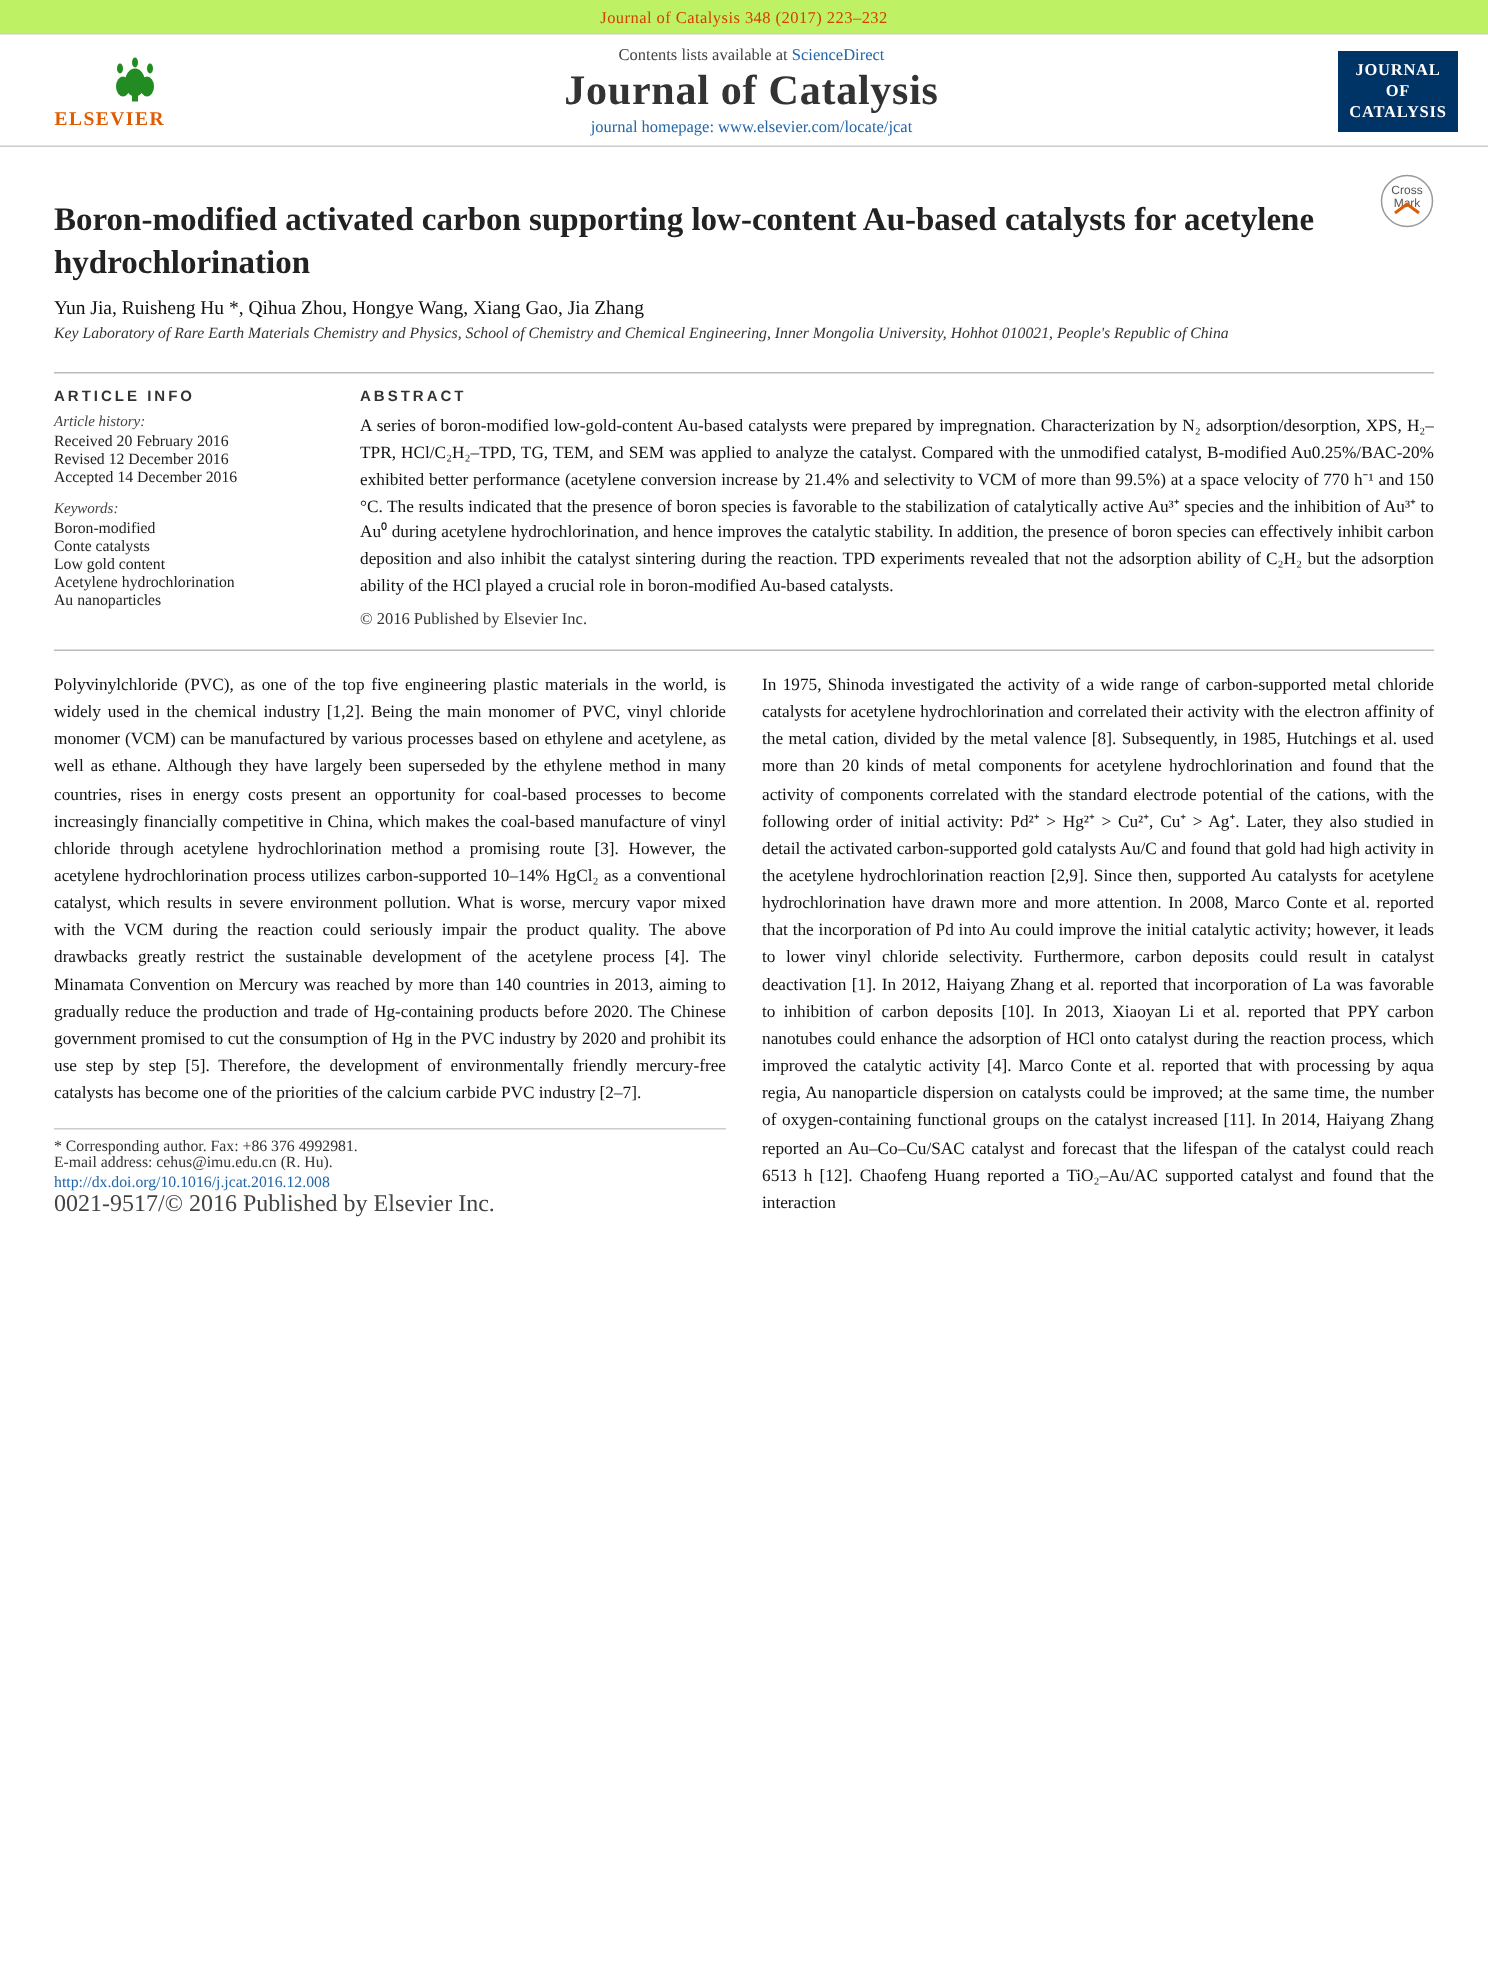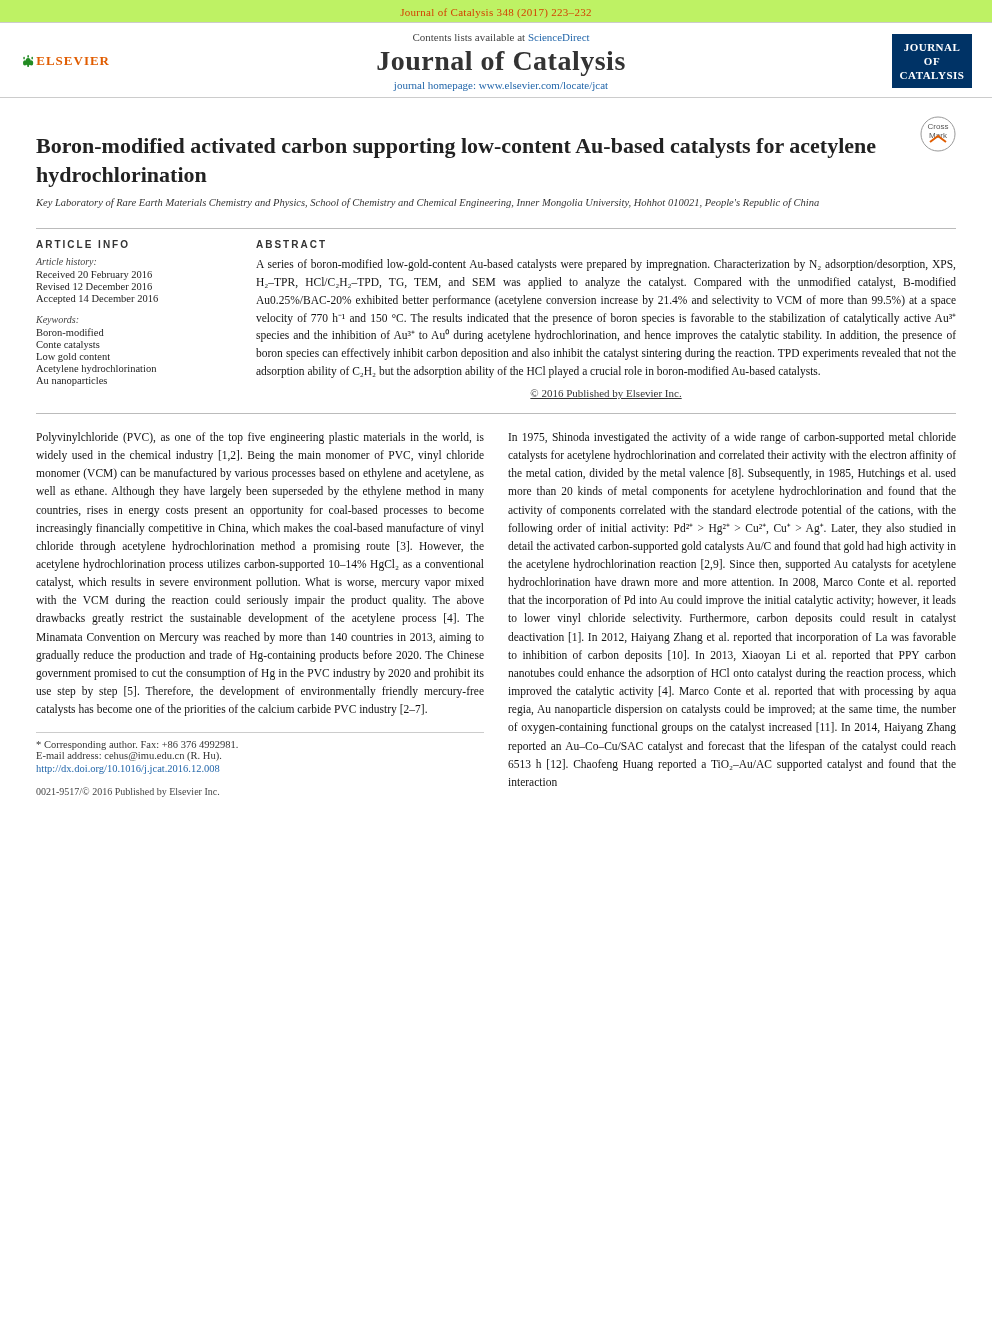--- a/index.html
+++ b/index.html
@@ -46,22 +46,22 @@
     }
     .homepage-line {
       font-size: 11px;
       color: #444;
       margin-top: 2px;
     }
     .homepage-line a { color: #2266aa; text-decoration: none; }
     .elsevier-logo {
       width: 90px;
       display: flex;
-      flex-direction: row;
-      align-items: center;
+      flex-direction: column;
+      align-items: flex-end;
     }
     .elsevier-text {
       font-size: 13px;
       font-weight: bold;
       color: #e05c00;
       letter-spacing: 1px;
     }
     .elsevier-tree {
       width: 40px;
       height: 36px;
@@ -100,21 +100,21 @@
       margin-bottom: 4px;
     }
     .affiliation {
       font-size: 10.5px;
       font-style: italic;
       color: #333;
       margin-bottom: 10px;
     }
     .two-col {
       display: flex;
-      gap: 20px;
+      gap: 4px;
       margin-top: 10px;
       border-top: 1px solid #bbb;
       padding-top: 10px;
     }
     .left-col {
       width: 200px;
       min-width: 200px;
     }
     .right-col {
       flex: 1;
@@ -154,22 +154,21 @@
     .abstract-text {
       font-size: 11.5px;
       line-height: 1.55;
       color: #111;
       text-align: justify;
     }
     .copyright-line {
       font-size: 11px;
       color: #333;
       margin-top: 6px;
-      text-align: center;
-      text-decoration: underline;
+      text-align: left;
     }
     .divider {
       border: none;
       border-top: 1px solid #bbb;
       margin: 14px 0;
     }
     .two-col-body {
       display: flex;
       gap: 24px;
       margin-top: 0;
@@ -201,23 +200,22 @@
     .footnote-text {
       font-size: 10.5px;
       color: #333;
     }
     .doi-line {
       font-size: 10.5px;
       color: #2266aa;
       margin-top: 2px;
     }
     .issn-line {
-      font-size: 10px;
-      color: #444;
-      margin-top: 12px;
+      font-size: 16px;
+      color: #444;
     }
   </style>
 </head>
 <body>
 
 <div class="top-bar">
   <span>Journal of Catalysis 348 (2017) 223–232</span>
 </div>
 
 <div class="header-area">
@@ -252,20 +250,23 @@
     <div class="jbig">JOURNAL OF</div>
     <div class="jbig">CATALYSIS</div>
   </div>
 </div>
 
 <div class="main-content">
 
   <div style="display:flex; align-items:flex-start; margin-top:16px;">
     <div style="flex:1;">
       <div class="paper-title">Boron-modified activated carbon supporting low-content Au-based catalysts for acetylene hydrochlorination</div>
+      <div class="authors">
+        <span>Yun Jia, Ruisheng Hu *, Qihua Zhou, Hongye Wang, Xiang Gao, Jia Zhang</span>
+      </div>
       <div class="affiliation">Key Laboratory of Rare Earth Materials Chemistry and Physics, School of Chemistry and Chemical Engineering, Inner Mongolia University, Hohhot 010021, People's Republic of China</div>
     </div>
 
     <div class="crossmark">
       <svg width="36" height="36" viewBox="0 0 36 36" xmlns="http://www.w3.org/2000/svg">
         <circle cx="18" cy="18" r="17" fill="#fff" stroke="#999" stroke-width="1"></circle>
         <text x="18" y="13" text-anchor="middle" font-size="8" fill="#555" font-family="Arial">Cross</text>
         <text x="18" y="22" text-anchor="middle" font-size="8" fill="#555" font-family="Arial">Mark</text>
         <path d="M10 26 L18 20 L26 26" fill="none" stroke="#e05c00" stroke-width="2"></path>
       </svg>

